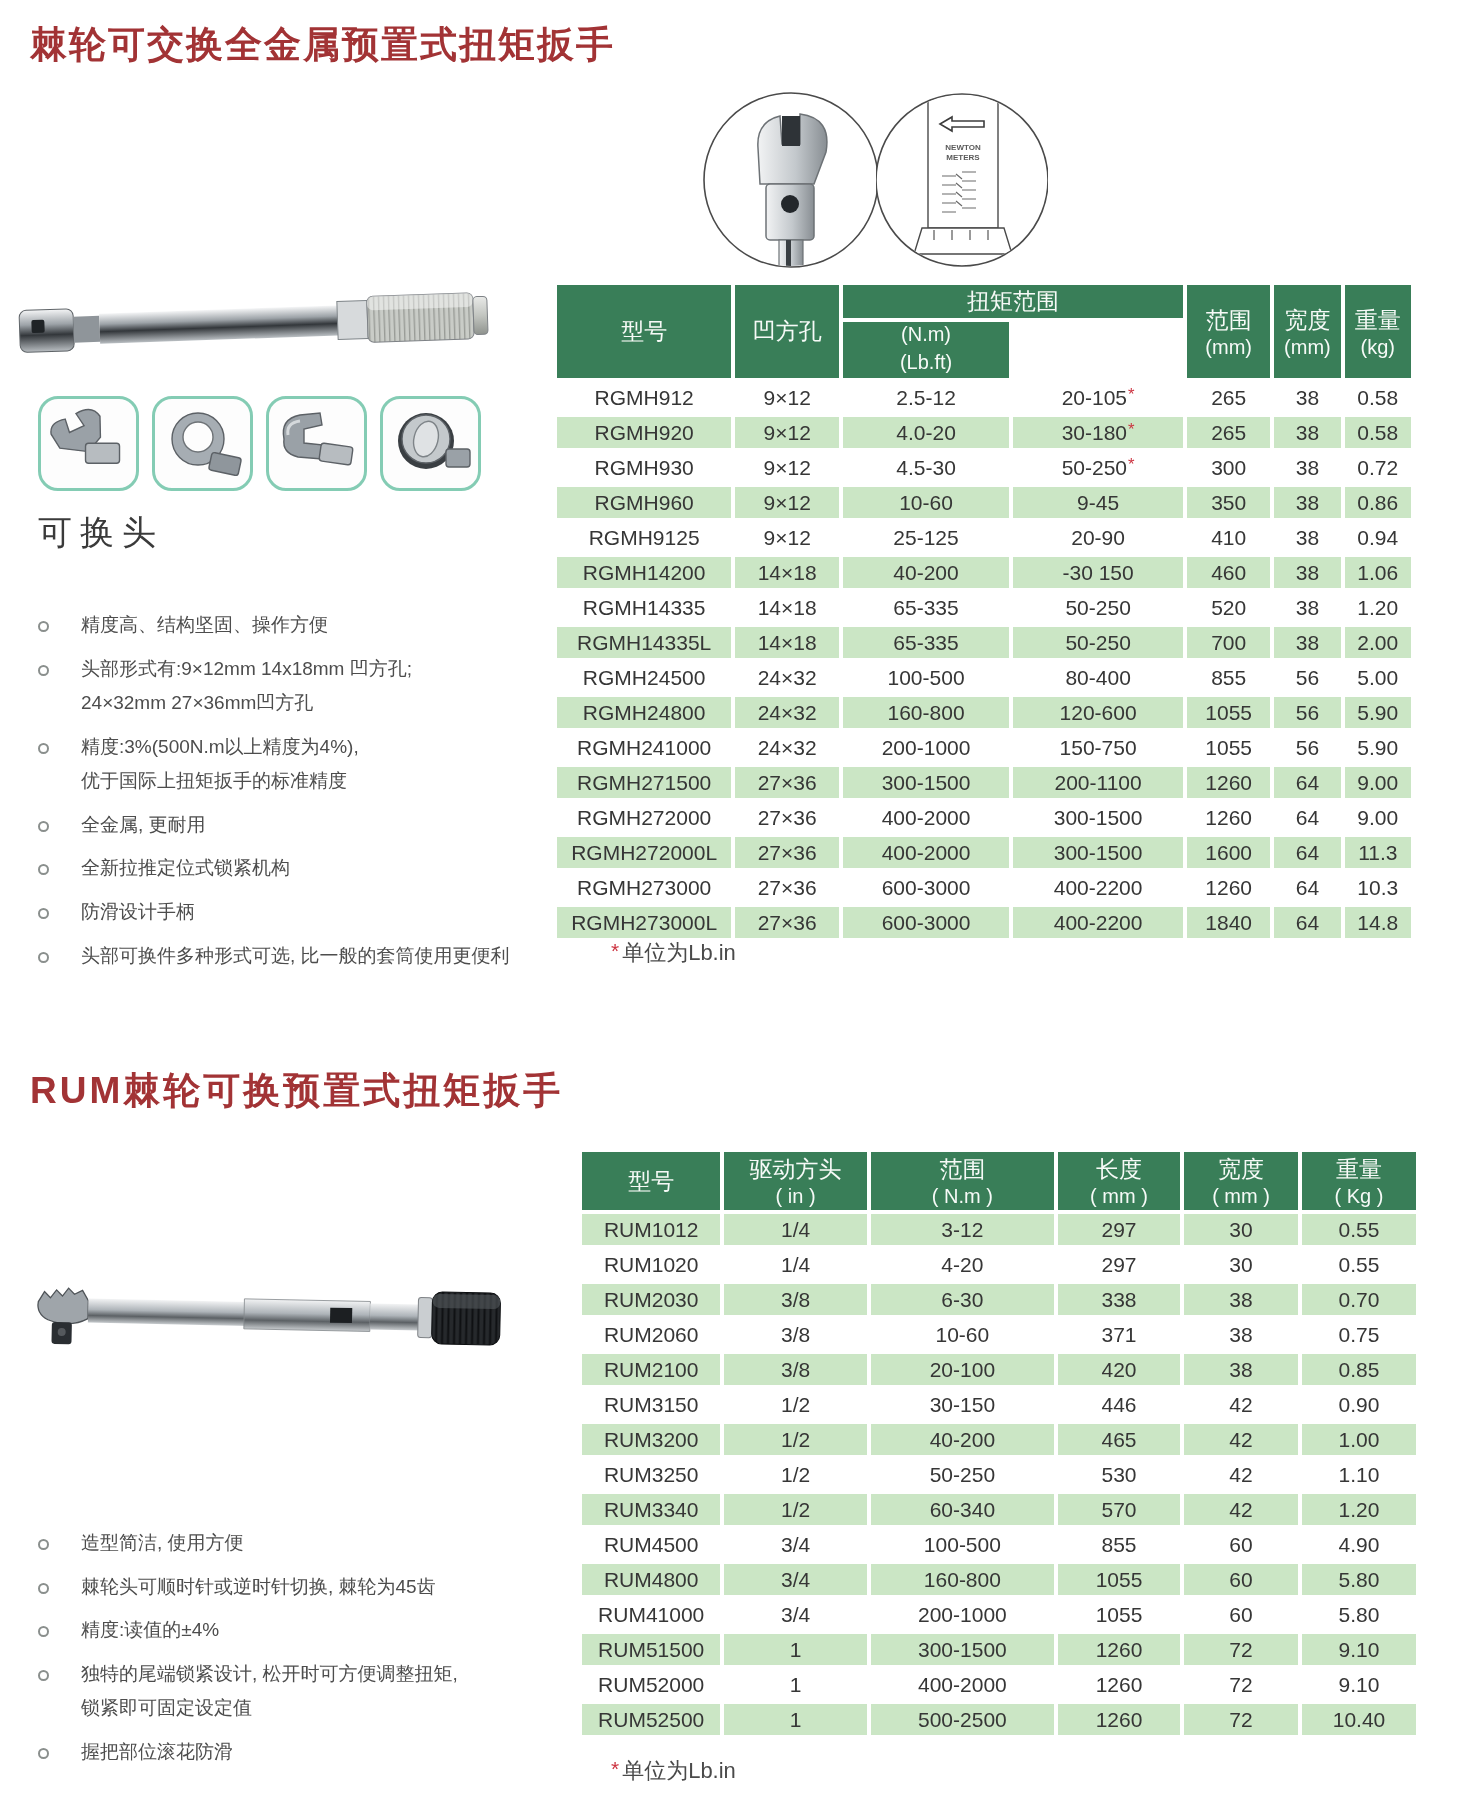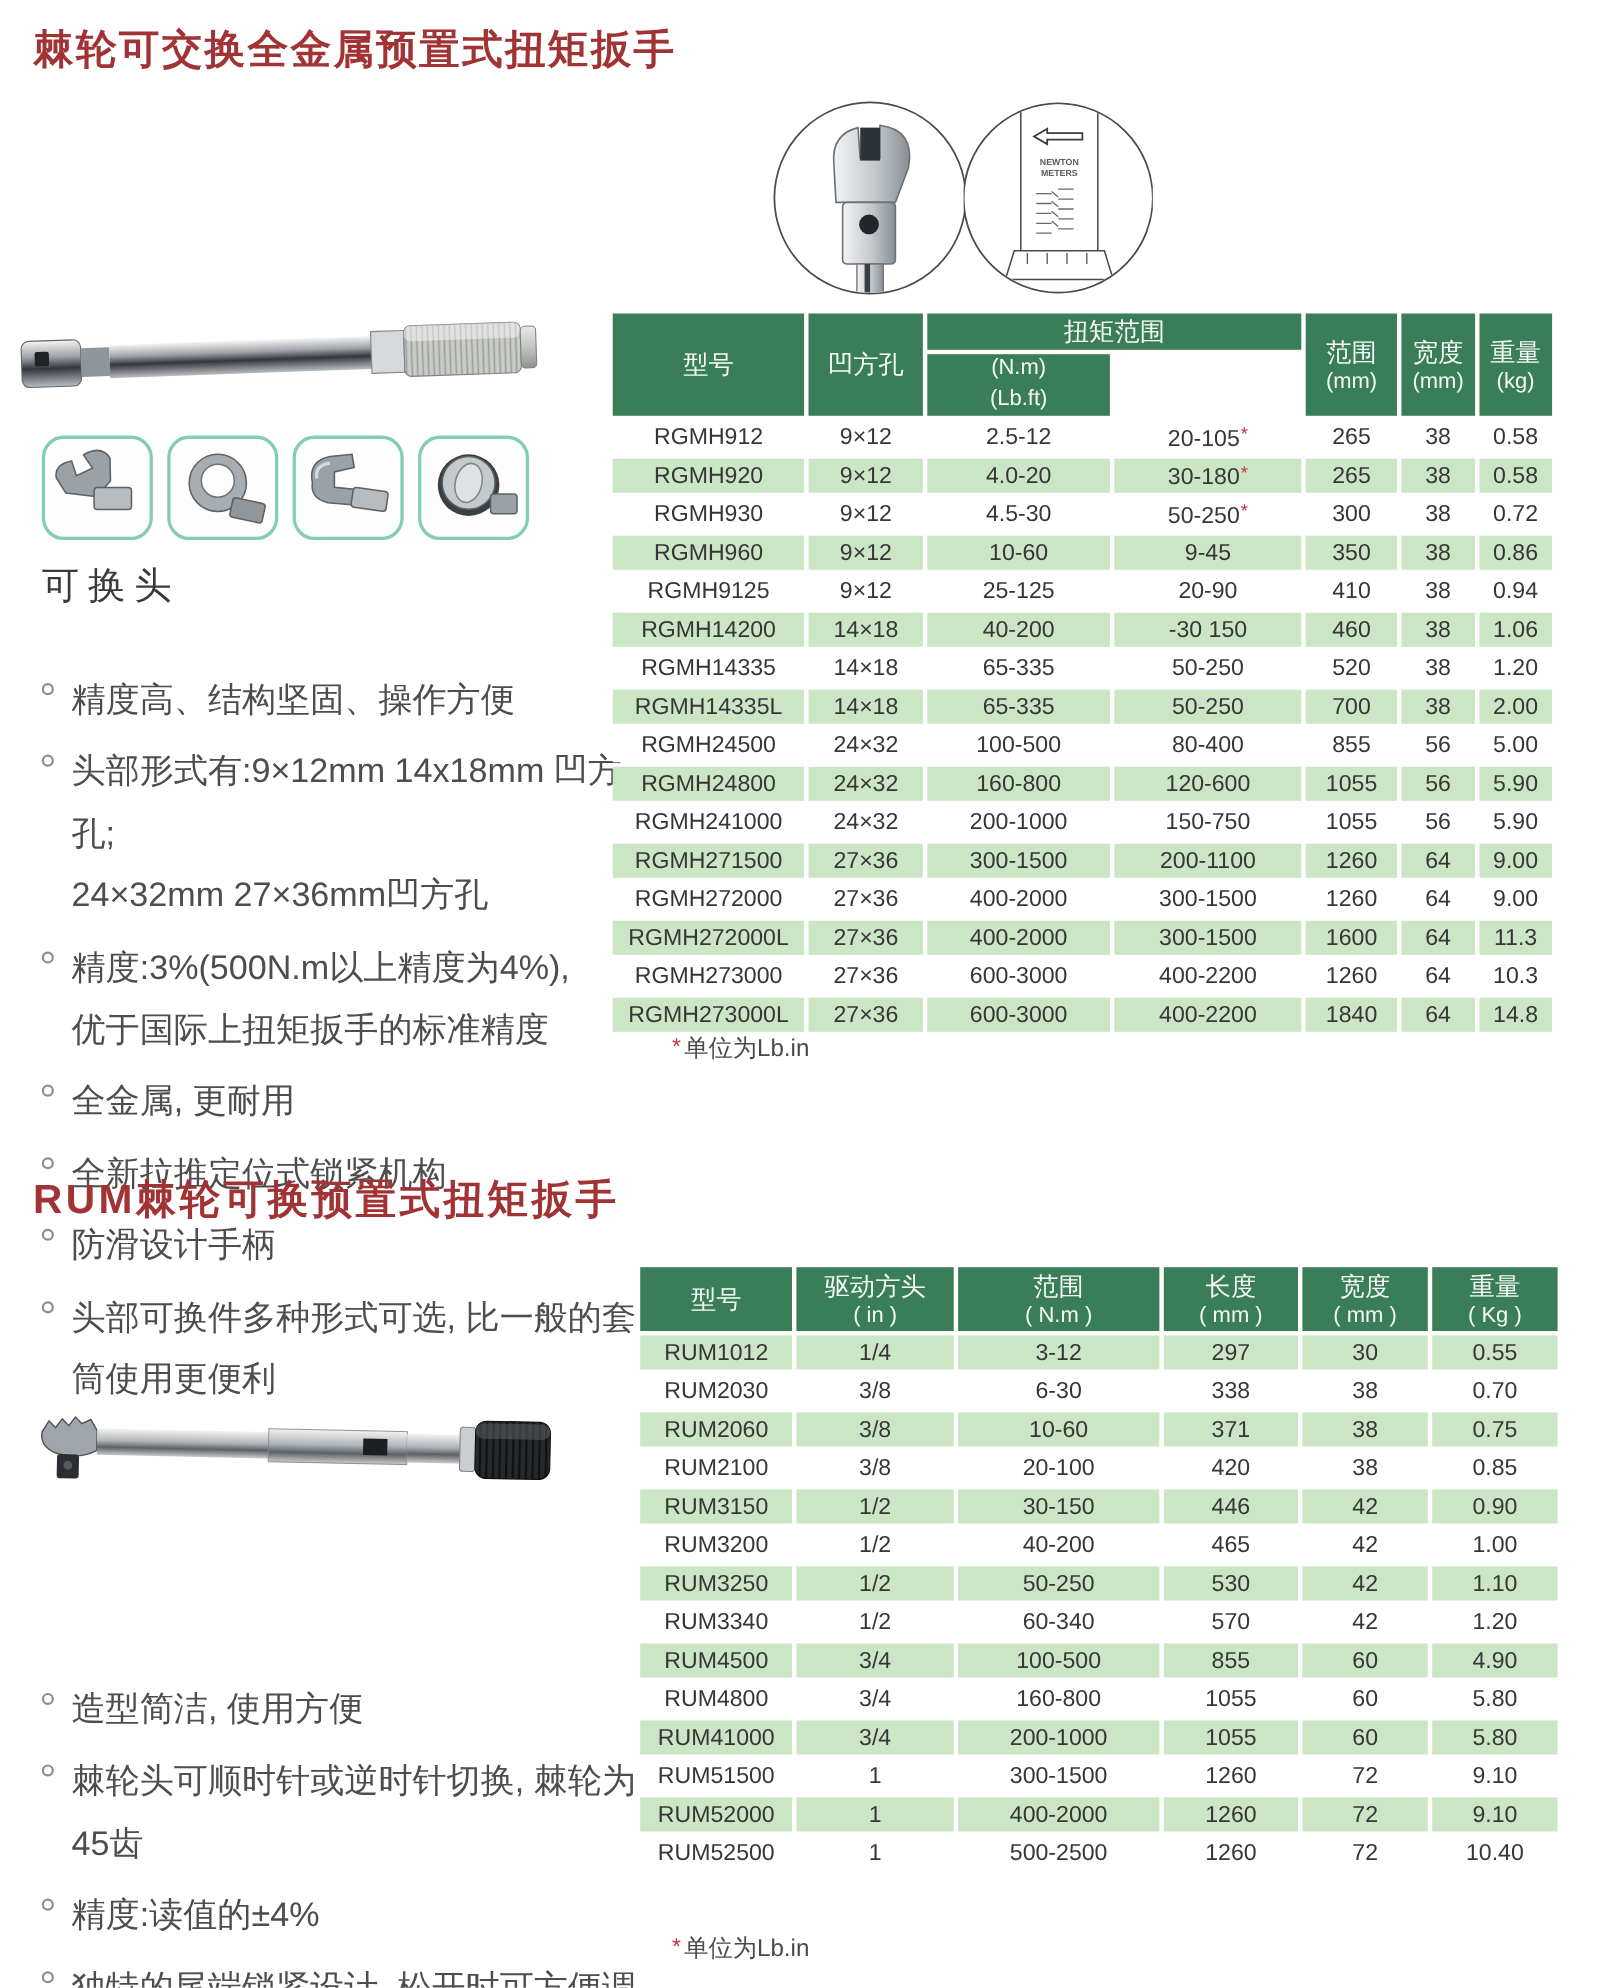--- a/index.html
+++ b/index.html
@@ -17,21 +17,21 @@
   }
 
   
   .features { list-style:none; }
   .features li { display:flex; align-items:flex-start; margin-bottom:9px; }
   .features .dot {
     flex:0 0 11px; width:11px; height:11px; margin:13px 16px 0 2px;
     border:2.5px solid #8a8f8d; border-radius:50%; background:#fff;
   }
   .features .b-text {
-    flex:1; font-size:31px; line-height:1.82; color:#4d4d4d; white-space:pre-line;
+    flex:1; font-size:19px; line-height:1.82; color:#4d4d4d; white-space:pre-line;margin-left:16px;
   }
 
   
   .spec-table { border-collapse:separate; border-spacing:4px; width:100%; table-layout:fixed; }
   .spec-table th {
     background:#397e58; color:#f6faf7; font-weight:normal;
     text-align:center; vertical-align:middle; padding:1px 2px;
   }
   .spec-table thead .h-main { font-size:23px; }
   .spec-table thead .h-unit { display:block; font-size:20px; line-height:1.15; }
@@ -493,20 +493,28 @@
     <tbody>
         <tr>
           <td>RUM1012</td>
           <td>1/4</td>
           <td>3-12</td>
           <td>297</td>
           <td>30</td>
           <td>0.55</td>
         </tr>
         <tr>
+          <td>RUM1020</td>
+          <td>1/4</td>
+          <td>4-20</td>
+          <td>297</td>
+          <td>30</td>
+          <td>0.55</td>
+        </tr>
+        <tr>
           <td>RUM2030</td>
           <td>3/8</td>
           <td>6-30</td>
           <td>338</td>
           <td>38</td>
           <td>0.70</td>
         </tr>
         <tr>
           <td>RUM2060</td>
           <td>3/8</td>

